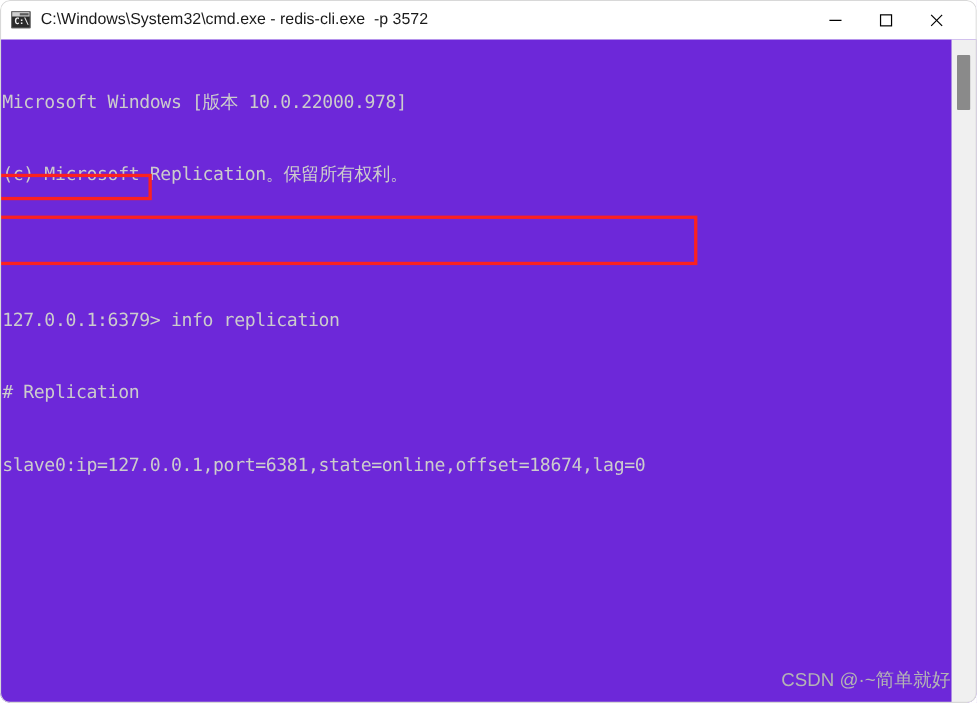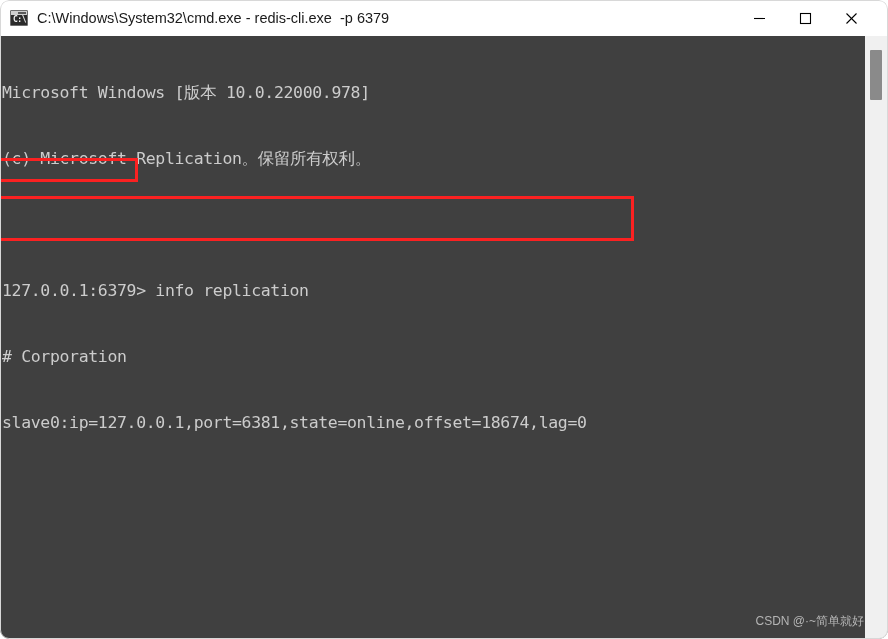--- a/index.html
+++ b/index.html
@@ -87,21 +87,21 @@
     cursor: default;
   }
   .win-btn:last-child { margin-right: 14px; }
   .win-btn svg { display: block; }
 
   
   #terminal {
     position: absolute;
     left: 0; top: 36px;
     width: 888px; height: 603px;
-    background: #404040;
+    background: #6d28d9;
     border-bottom-left-radius: 9px;
     border-bottom-right-radius: 9px;
     overflow: hidden;
   }
 
   #console-text {
     position: absolute;
     left: 2px; top: 2px;
     width: 860px;
     font-family: "DejaVu Sans Mono", monospace;
@@ -127,21 +127,21 @@
   #redbox-slaves {
     left: -2px; top: 160px;
     width: 636px; height: 45px;
   }
 
   
   #watermark {
     position: absolute;
     right: 24px; bottom: 9px;
     font-family: "Liberation Sans", sans-serif;
-    font-size: 12px;
+    font-size: 17px;
     color: #b4b4b4;
     white-space: pre;
   }
 
   
   #scrollbar {
     position: absolute;
     right: 0; top: 36px;
     width: 23px; height: 603px;
     background: #f0f0f0;
@@ -168,21 +168,21 @@
 </head>
 <body>
 
 <div id="window">
 
   <div id="titlebar">
     <div id="app-icon">
       <div class="bar"></div>
       <div class="glyph">C:\</div>
     </div>
-    <div id="title-text">C:\Windows\System32\cmd.exe - redis-cli.exe  -p 6379</div>
+    <div id="title-text">C:\Windows\System32\cmd.exe - redis-cli.exe  -p 3572</div>
 
     <div id="win-controls">
       <button class="win-btn">
         <svg width="13" height="13" viewBox="0 0 13 13">
           <line x1="1" y1="6.5" x2="12" y2="6.5" stroke="#000000" stroke-width="1.1"></line>
         </svg>
       </button>
       <button class="win-btn">
         <svg width="13" height="13" viewBox="0 0 13 13">
           <rect x="1.5" y="1.5" width="10" height="10" fill="none" stroke="#000000" stroke-width="1.1"></rect>
@@ -197,21 +197,21 @@
     </div>
   </div>
 
   <div id="terminal">
 
     <div id="console-text">
       <div class="line">Microsoft Windows [版本 10.0.22000.978]</div>
       <div class="line">(c) Microsoft Replication。保留所有权利。</div>
       <div class="line"></div>
       <div class="line">127.0.0.1:6379&gt; info replication</div>
-      <div class="line"># Corporation</div>
+      <div class="line"># Replication</div>
       <div class="line">slave0:ip=127.0.0.1,port=6381,state=online,offset=18674,lag=0</div>
       
       
       
       
       
       
       
     </div>
 

